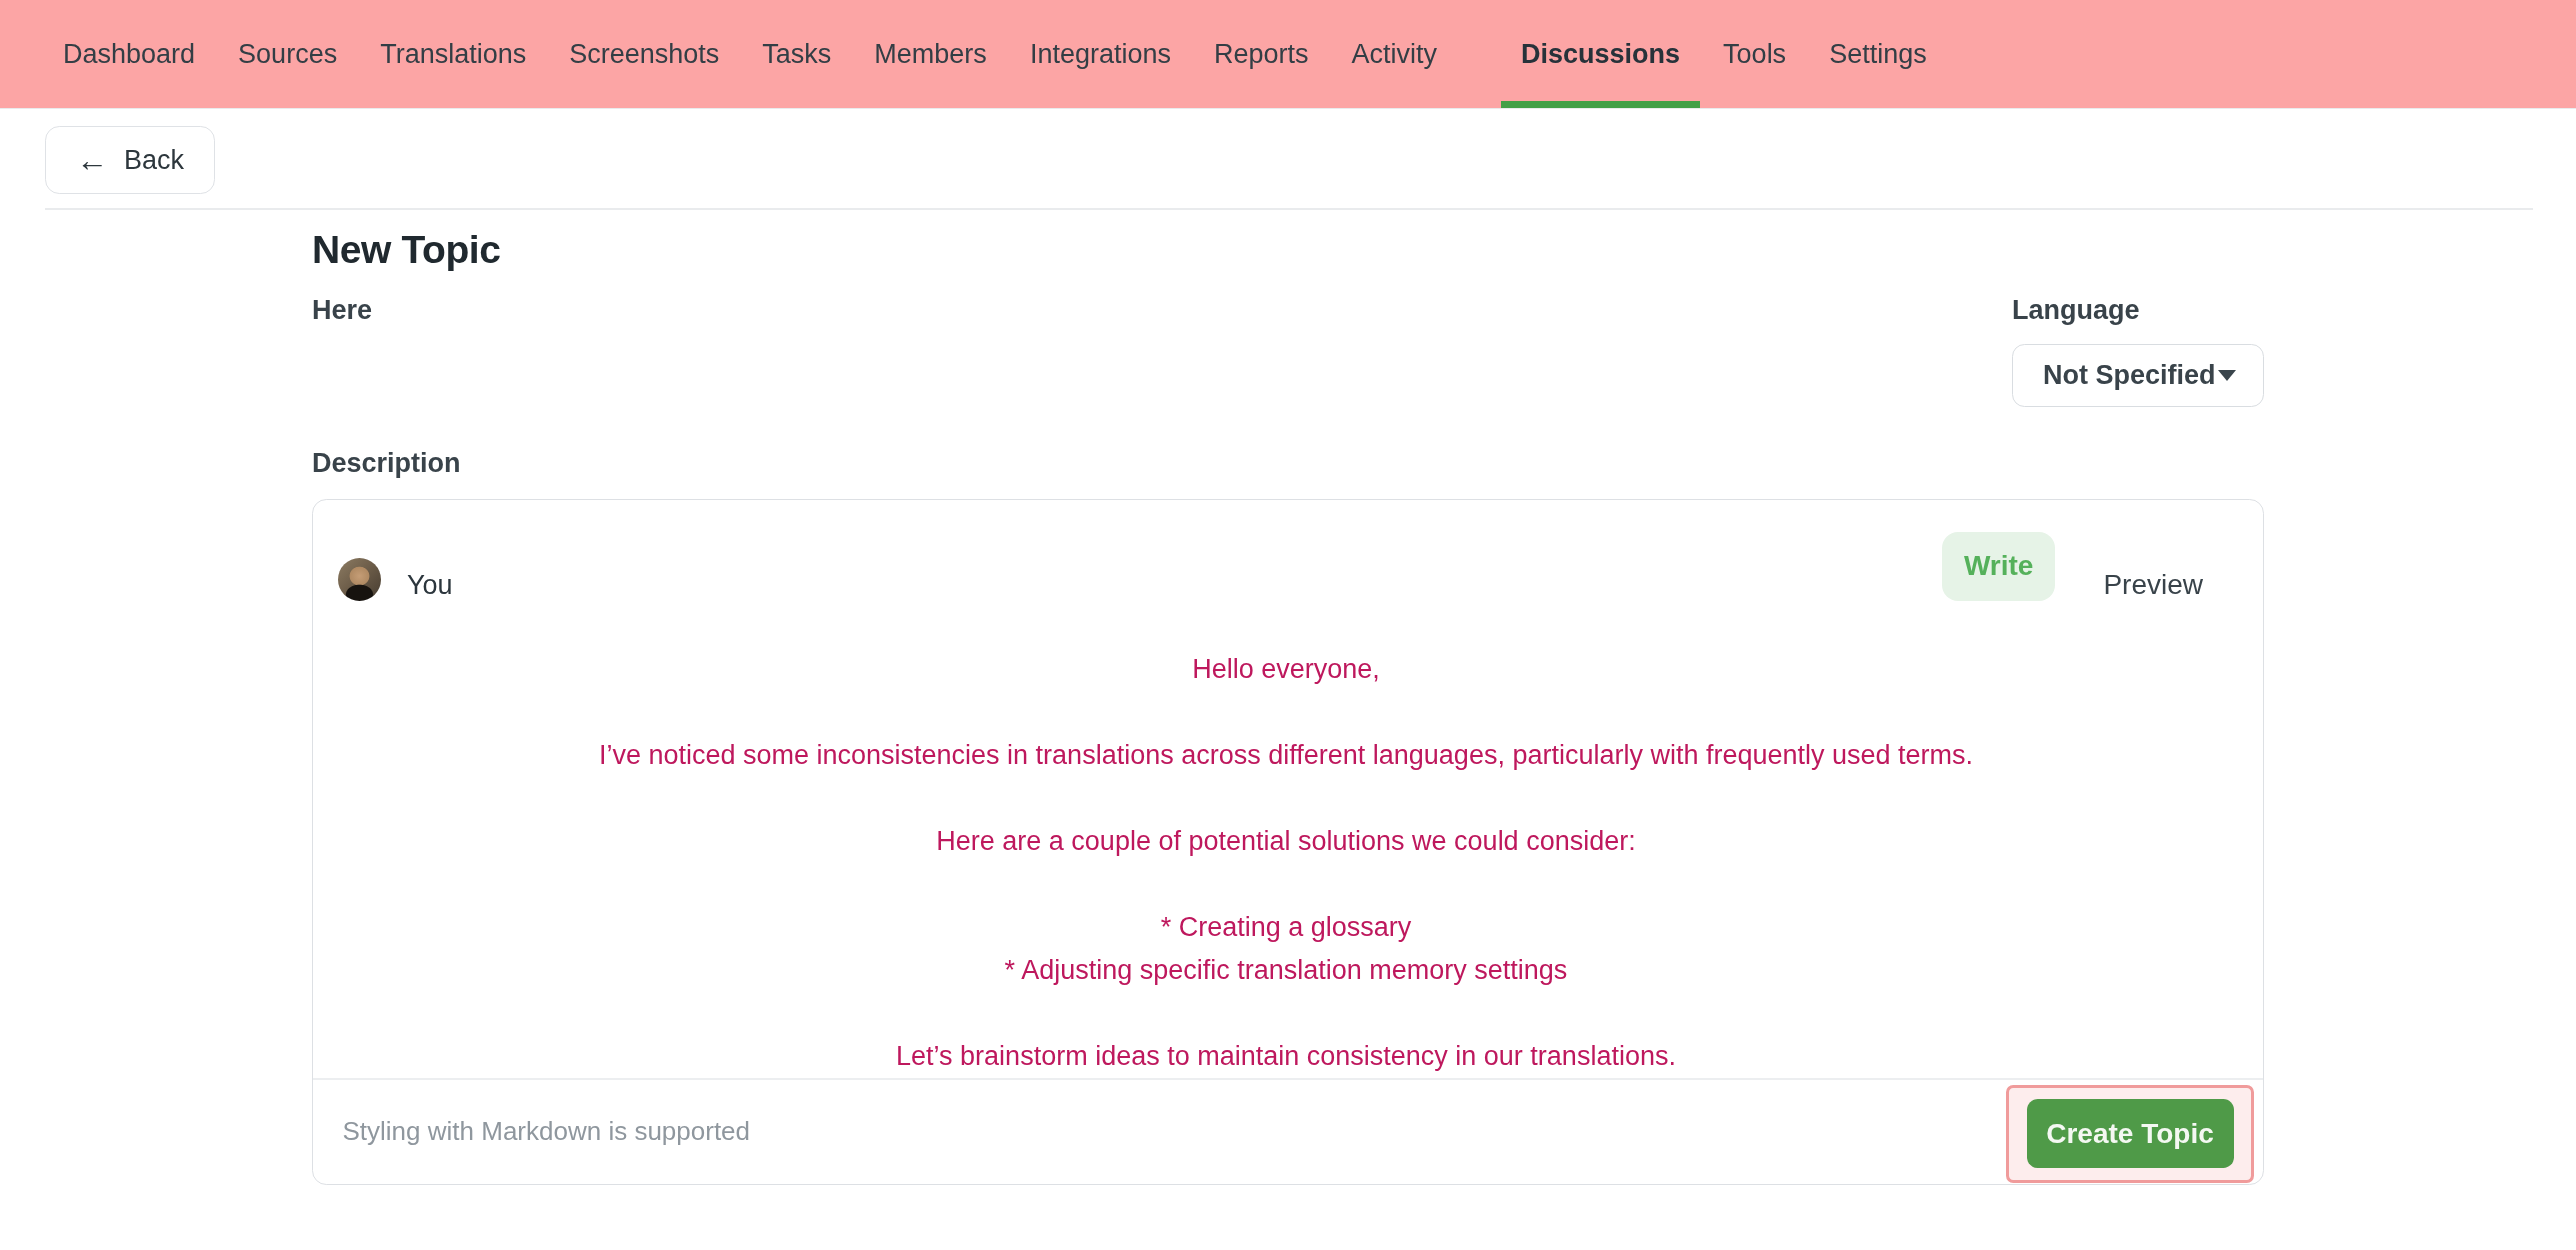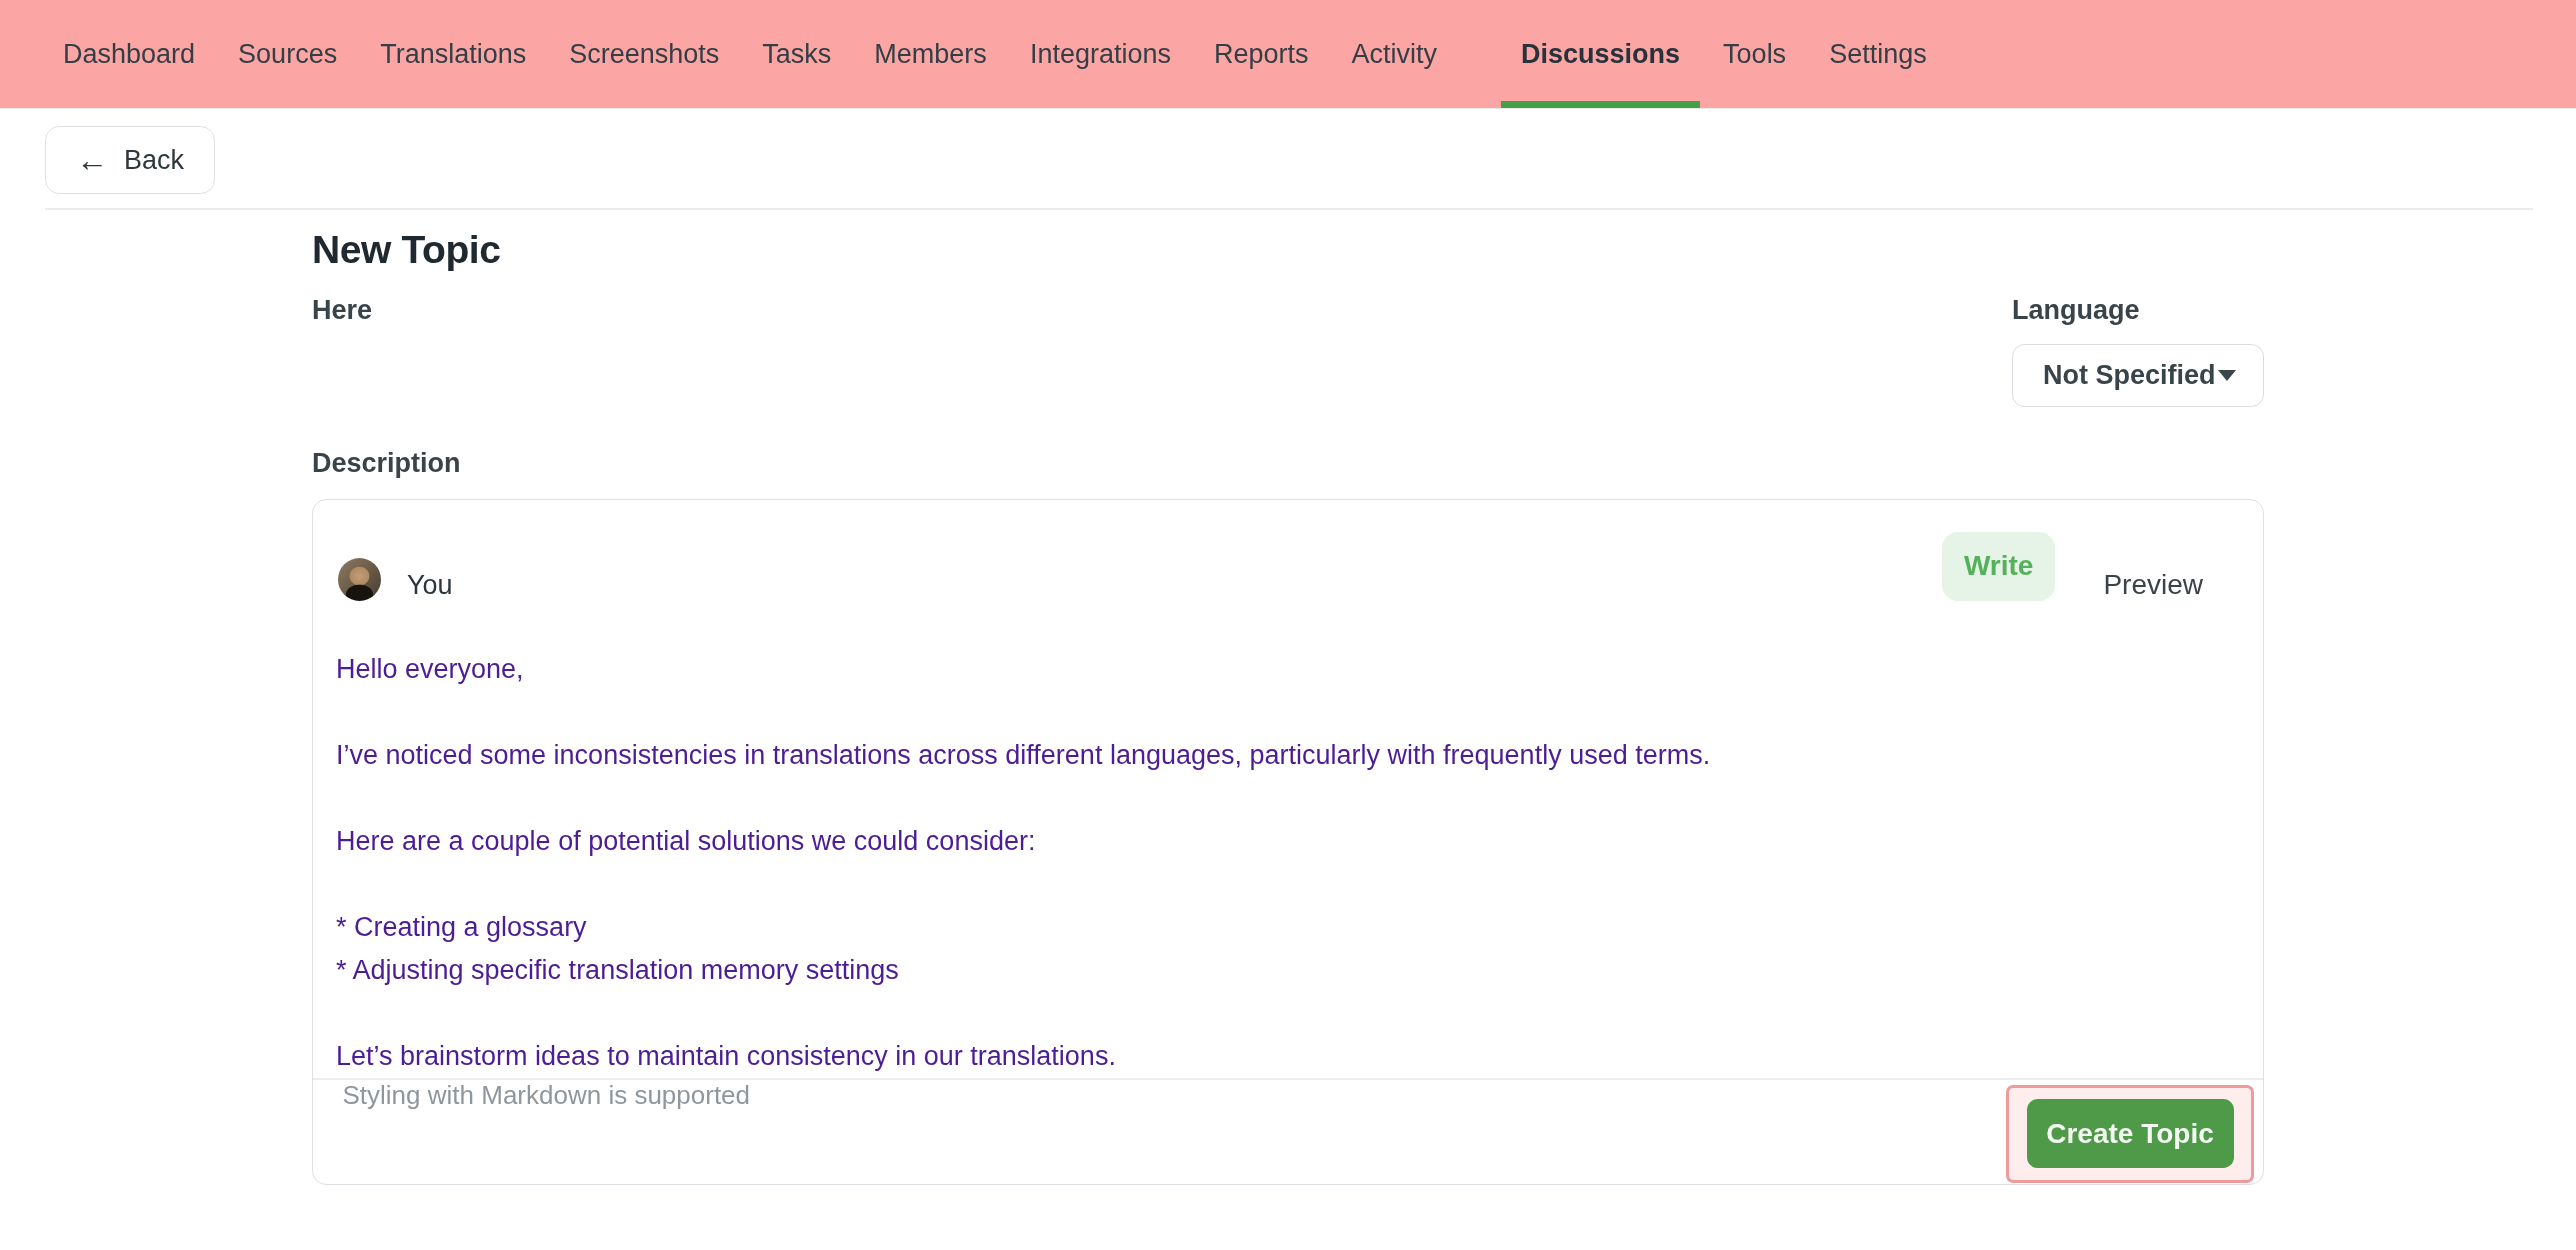--- a/index.html
+++ b/index.html
@@ -73,24 +73,24 @@
   .header-spacer { flex: 1; }
   .tab-write {
     height: 69px; padding: 0 22px; display: flex; align-items: center;
     background: #e6f3e7; border-radius: 16px; font-size: 28px; font-weight: 600;
     color: #55b15b; cursor: pointer;
   }
   .tab-preview { margin-left: 40px; font-size: 28px; color: #39434a; cursor: pointer; }
 
   .editor-body {
     padding: 47px 27px 0 23px; font-size: 27px; line-height: 43px;
-    color: #4c1d95; white-space: pre-wrap; min-height: 477px; cursor: text;
+    color: #be185d; white-space: pre-wrap; min-height: 477px; cursor: text; text-align: center;
   }
   .editor-divider { height: 1.8px; background: #eceef0; border: none; margin-top: 0px; }
-  .card-footer { position: relative; height: 104px; display: flex; align-items: flex-start; padding-left: 29.5px; }
+  .card-footer { position: relative; height: 104px; display: flex; align-items: center; padding-left: 29.5px; }
   .markdown-hint { font-size: 26px; color: #8f979e; }
 
   .annotation-box {
     position: absolute; right: 9px; top: 5.4px; width: 248px; height: 98px;
     background: #fdeded; border: 3.6px solid #f09b9b; border-radius: 7.2px;
     display: flex; align-items: center; justify-content: center;
   }
   .create-btn {
     width: 207px; height: 69px; background: #4f9a48; color: #f4f8f2;
     border: none; border-radius: 10.7px; font-family: inherit;

